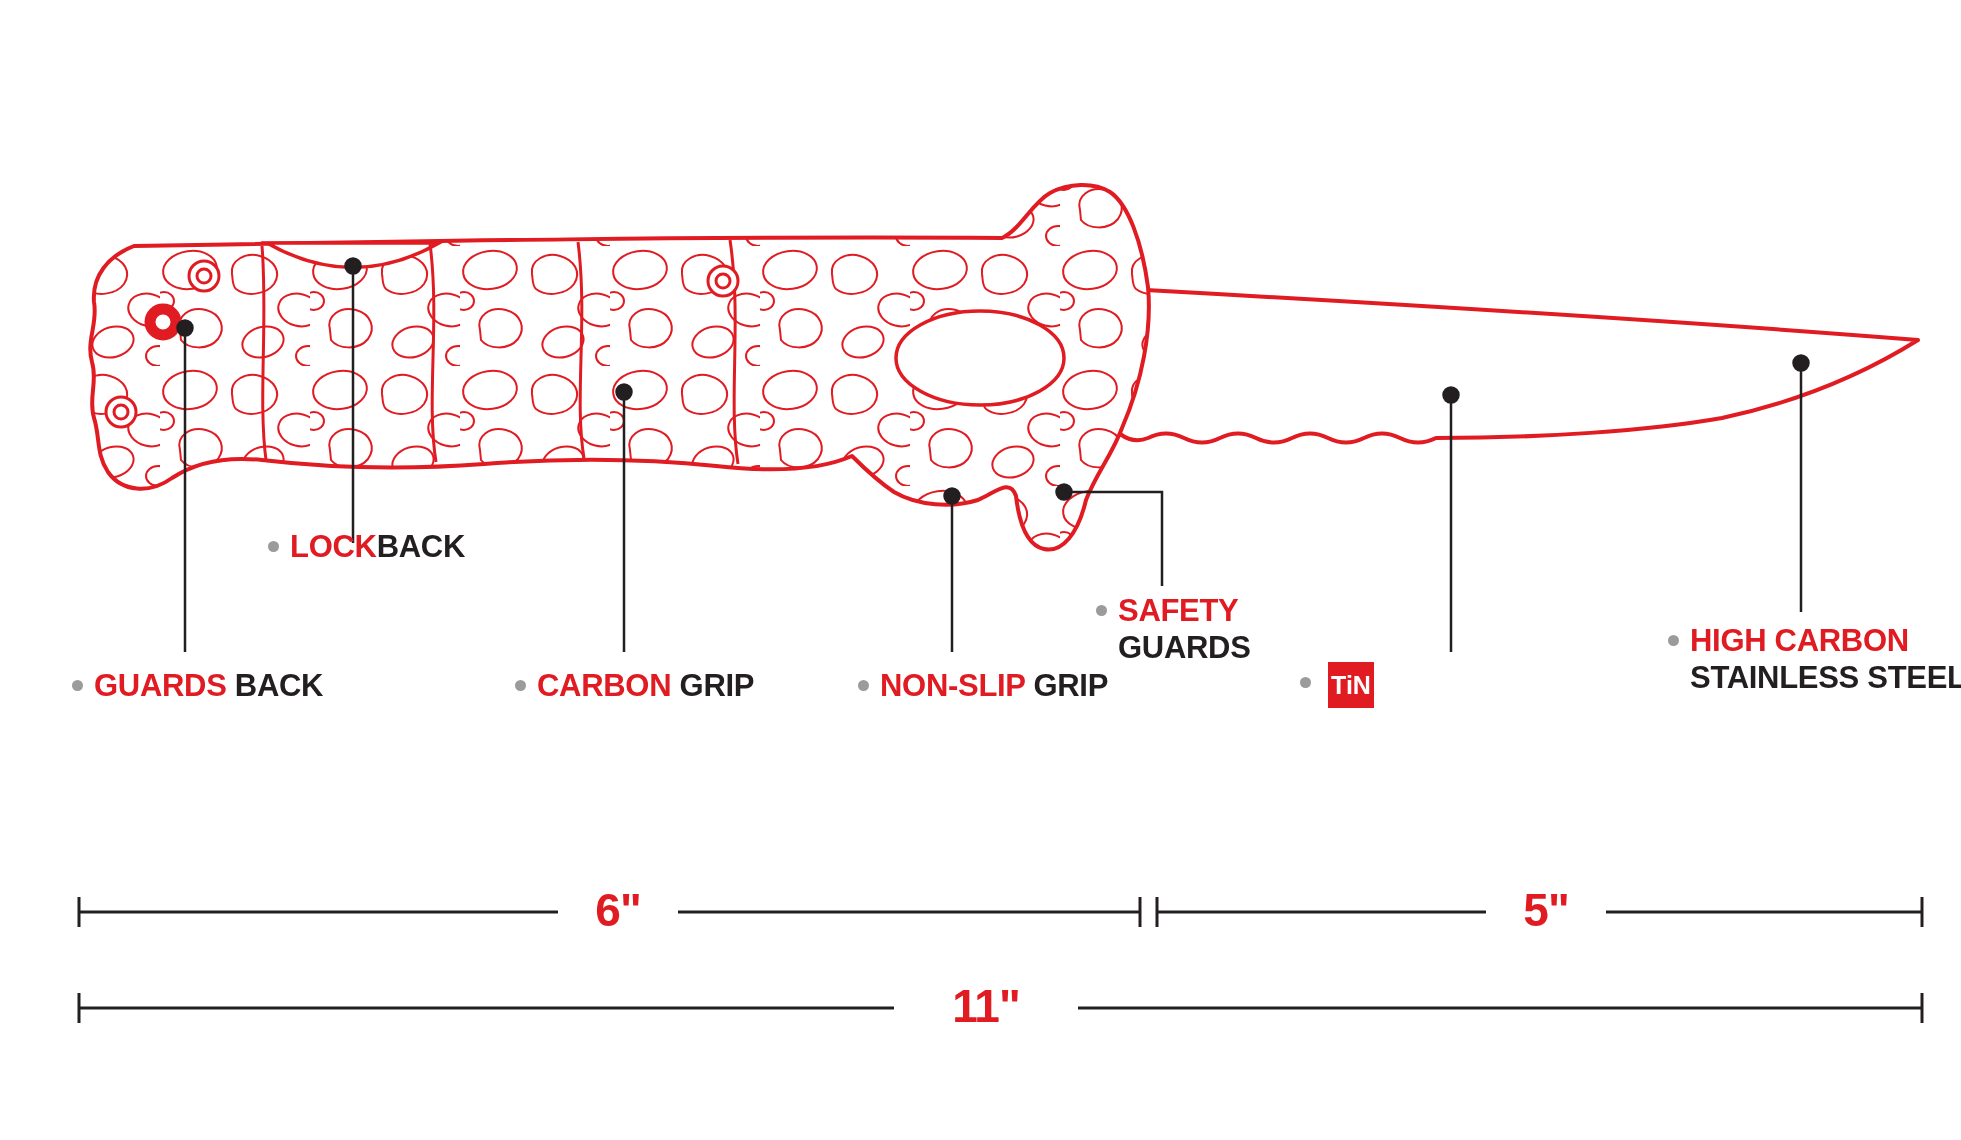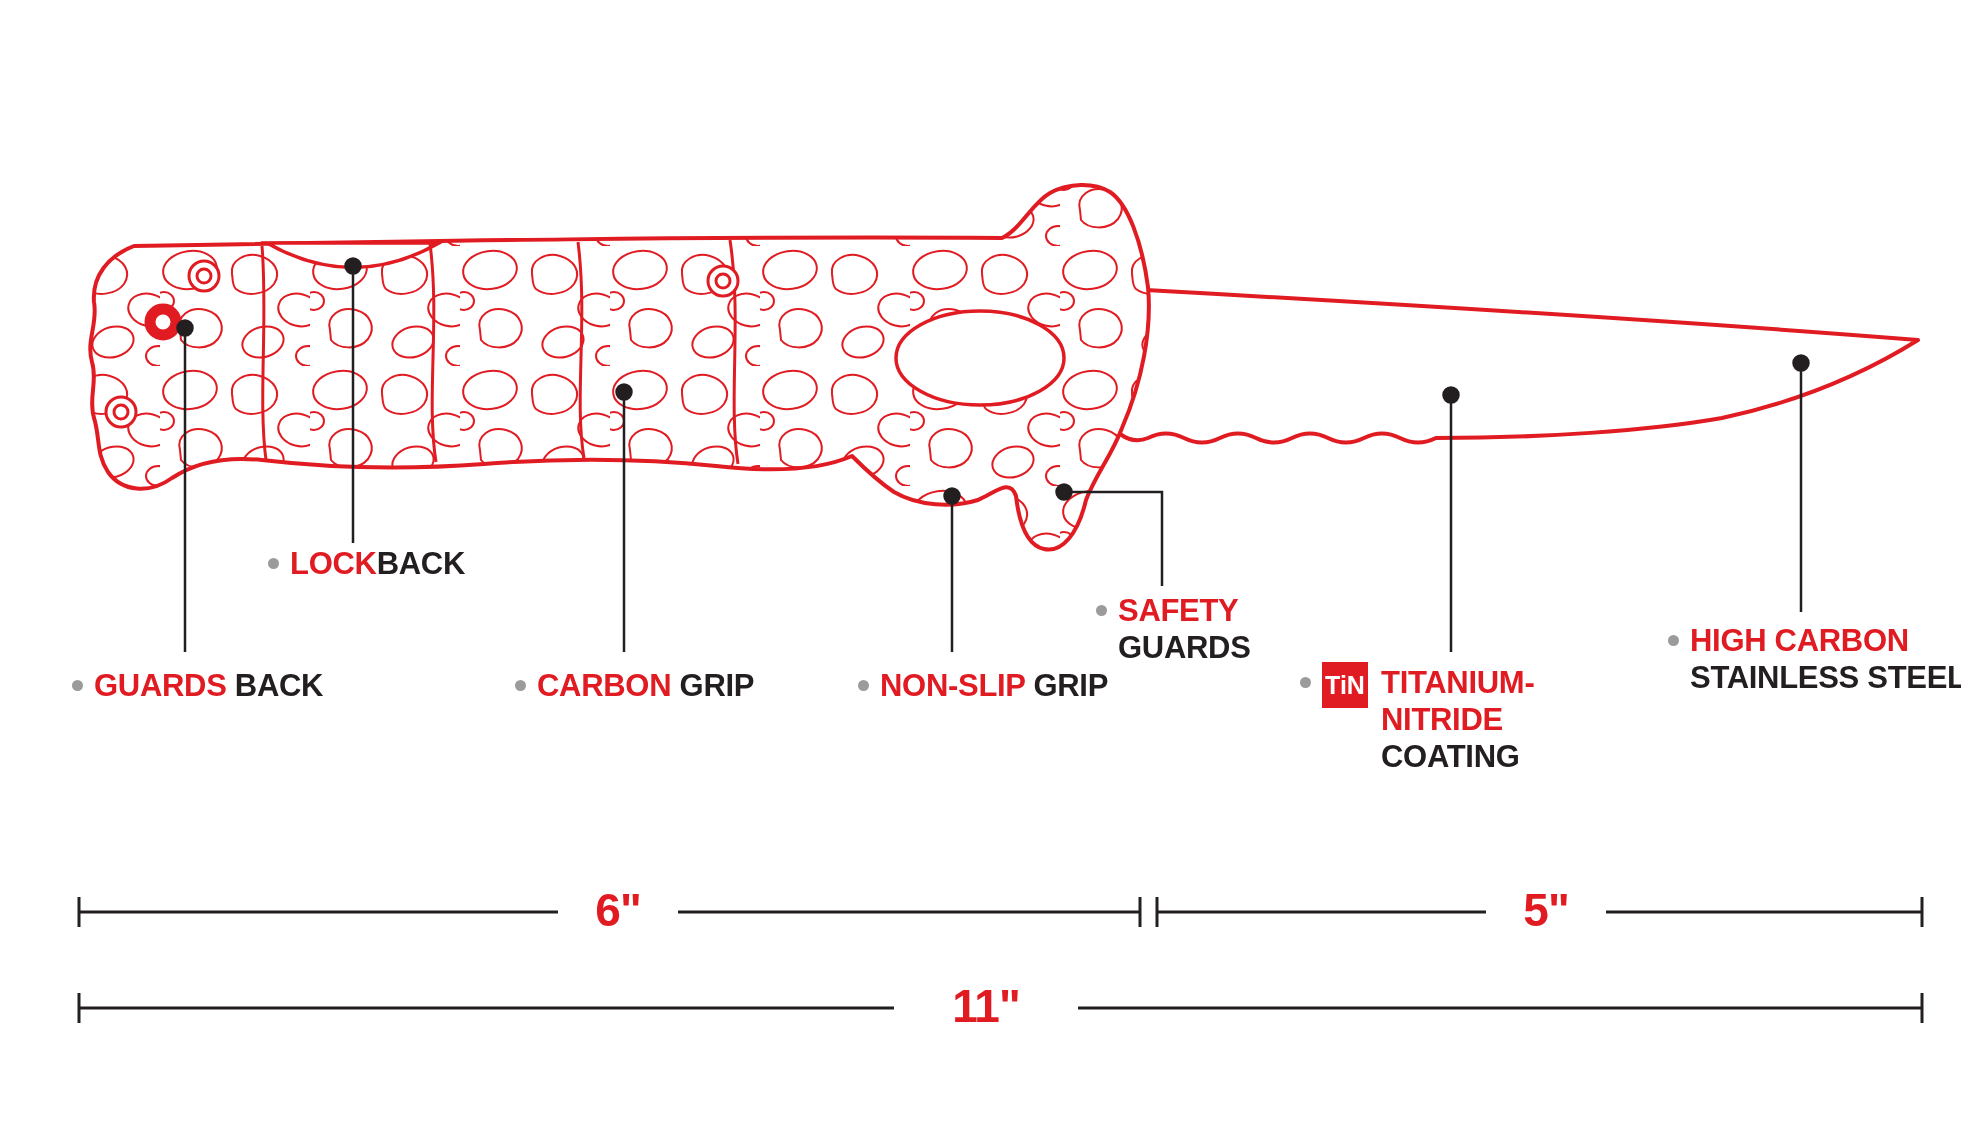--- a/index.html
+++ b/index.html
@@ -5,21 +5,21 @@
   html,body{margin:0;padding:0;background:#ffffff;}
   body{width:1961px;height:1140px;overflow:hidden;font-family:"Liberation Sans",sans-serif;}
   .stage{position:relative;width:1961px;height:1140px;background:#fff;}
   .stage > svg{position:absolute;left:0;top:0;}
   .label{position:absolute;display:flex;align-items:flex-start;font-weight:700;font-size:31px;
          letter-spacing:-0.3px;color:#231f20;white-space:nowrap;line-height:37px;}
   .bullet{width:11px;height:11px;border-radius:50%;background:#9b9b9b;margin:13px 11px 0 0;flex:none;}
   .hl{color:#e11b22;}
   .col{display:flex;flex-direction:column;line-height:37px;}
   .badge{width:46px;height:46px;background:#e11b22;color:#ffffff;display:flex;align-items:center;
-         justify-content:center;font-size:25px;font-weight:700;margin:-2px 13px 0 0;flex:none;letter-spacing:0;}
+         justify-content:center;font-size:25px;font-weight:700;margin:-2px 13px 0 6px;flex:none;letter-spacing:0;}
   .dim{position:absolute;transform:translate(-50%,-54%);color:#e11b22;font-weight:700;
        font-size:46px;letter-spacing:-1px;white-space:nowrap;}
 </style>
 </head>
 <body>
 
 <div class="stage">
 
   <svg width="1961" height="1140" viewBox="0 0 1961 1140">
     <defs>
@@ -141,21 +141,21 @@
       <line x1="1078" y1="1008" x2="1922" y2="1008"></line>
       <line x1="1922" y1="993" x2="1922" y2="1023"></line>
     </g>
   </svg>
 
   <div class="label" style="left:72px;top:667px">
     <span class="bullet"></span>
     <span><span class="hl">GUARDS</span><span> BACK</span></span>
   </div>
 
-  <div class="label" style="left:268px;top:545px">
+  <div class="label" style="left:268px;top:528px">
     <span class="bullet"></span>
     <span><span class="hl">LOCK</span><span>BACK</span></span>
   </div>
 
   <div class="label" style="left:515px;top:667px">
     <span class="bullet"></span>
     <span><span class="hl">CARBON</span><span> GRIP</span></span>
   </div>
 
   <div class="label" style="left:1096px;top:592px">
@@ -167,25 +167,20 @@
   </div>
 
   <div class="label" style="left:858px;top:667px">
     <span class="bullet"></span>
     <span><span class="hl">NON-SLIP</span><span> GRIP</span></span>
   </div>
 
   <div class="label" style="left:1300px;top:664px">
     <span class="bullet"></span>
     <span class="badge">TiN</span>
-    <span class="col">
-      <span class="hl">TITANIUM-</span>
-      <span class="hl">NITRIDE</span>
-      <span>COATING</span>
-    </span>
   </div>
 
   <div class="label" style="left:1668px;top:622px">
     <span class="bullet"></span>
     <span class="col">
       <span class="hl">HIGH CARBON</span>
       <span>STAINLESS STEEL</span>
     </span>
   </div>
 

